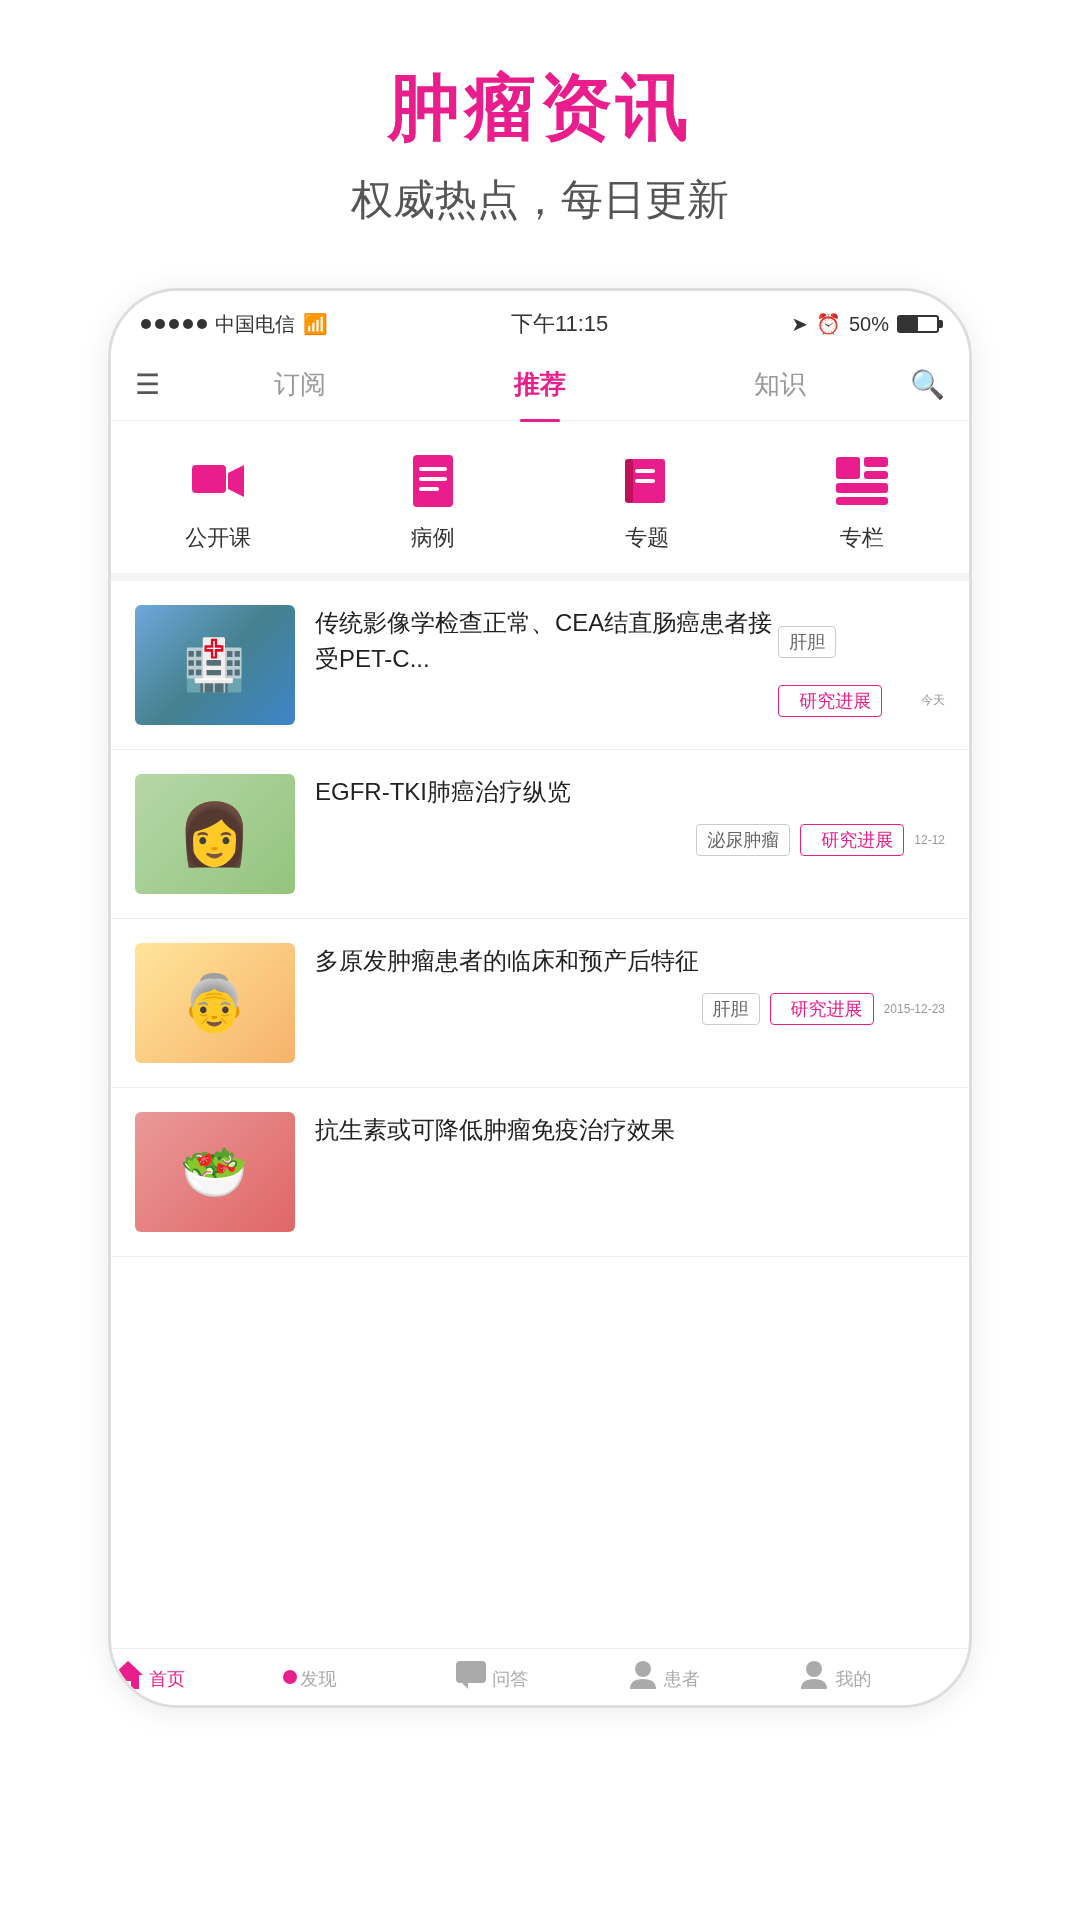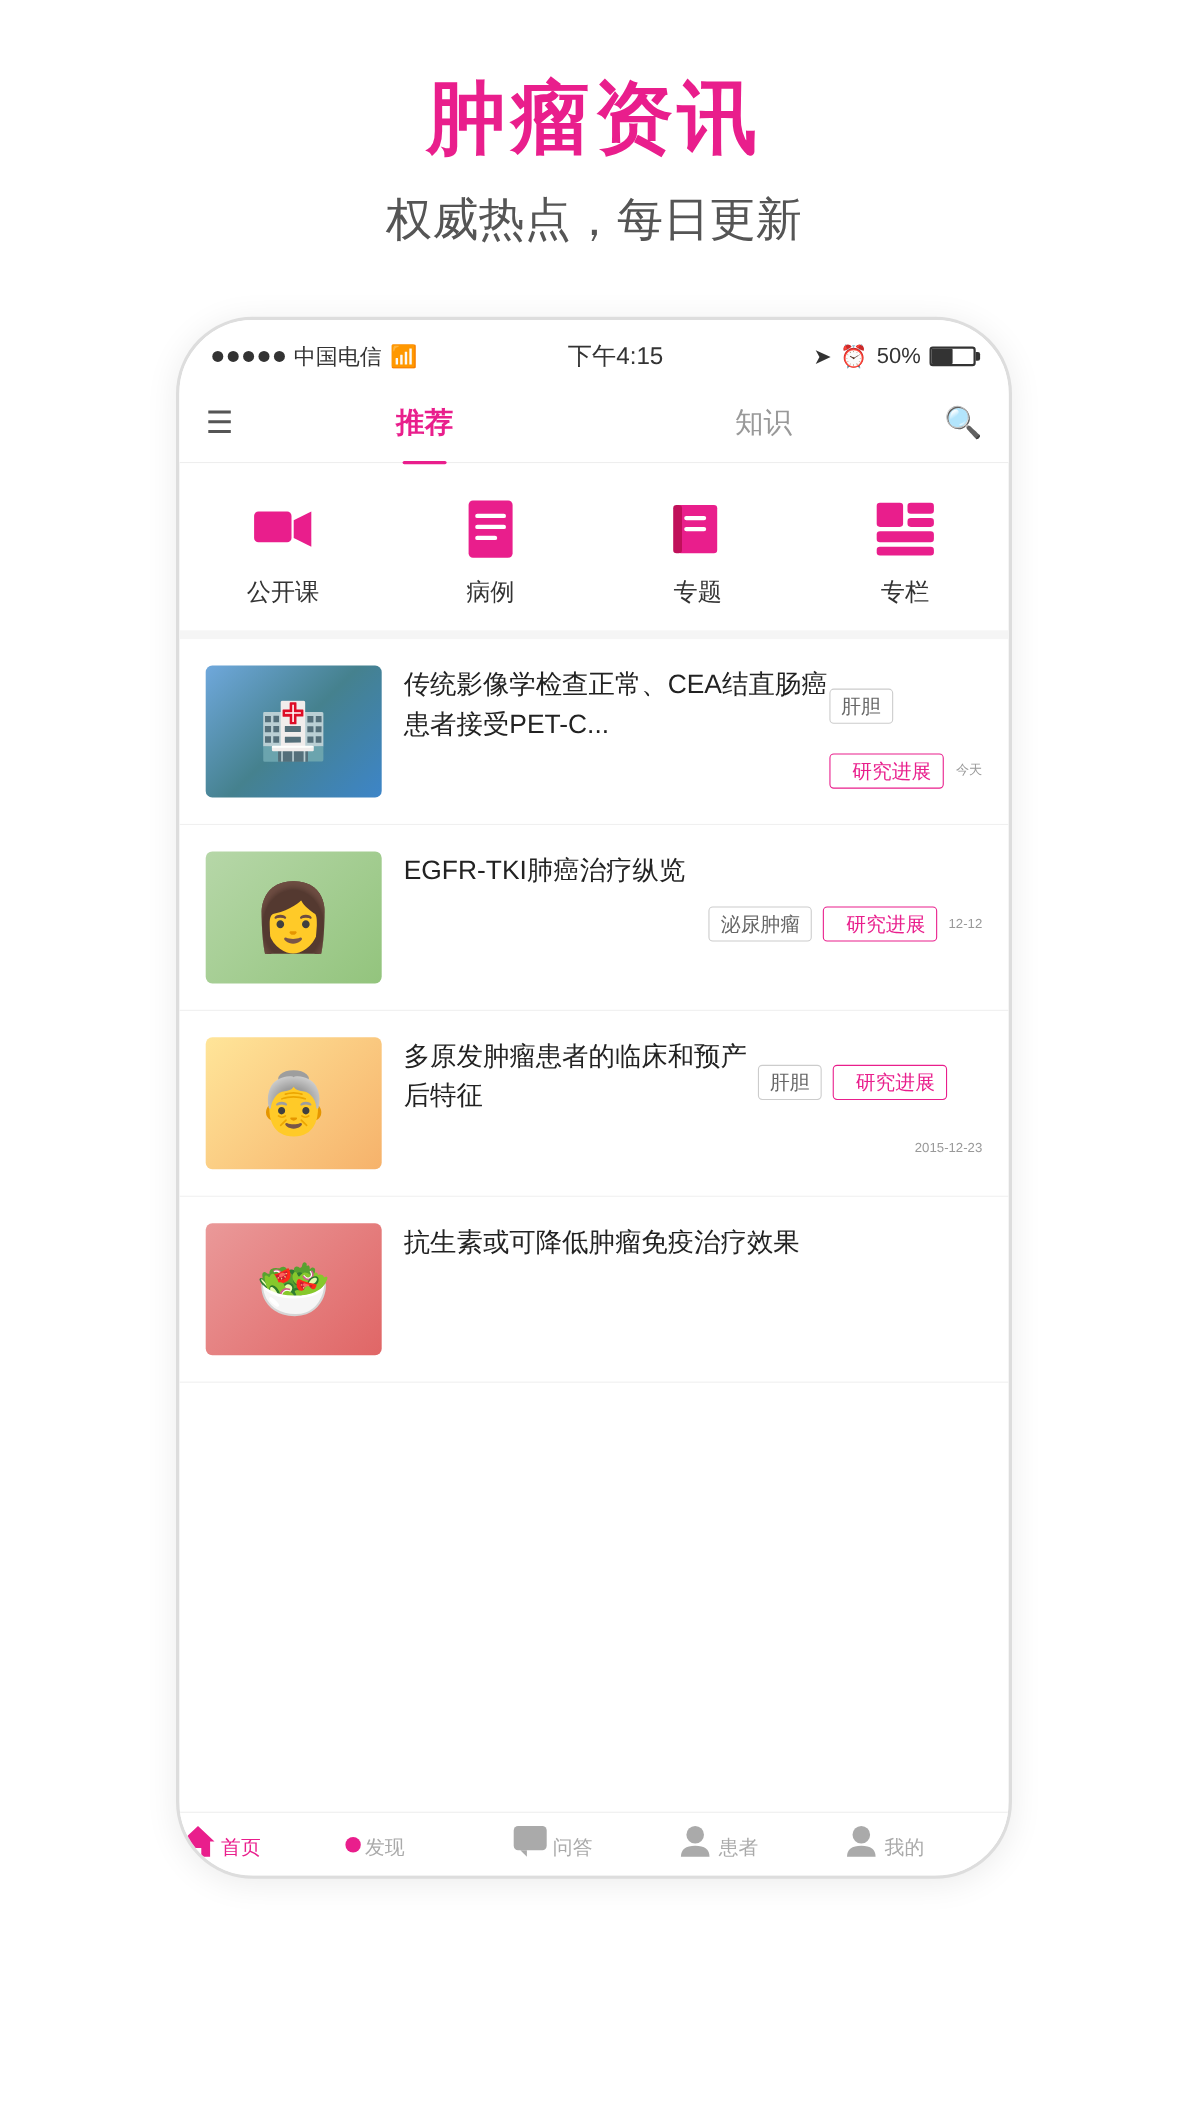--- a/index.html
+++ b/index.html
@@ -24,21 +24,21 @@
       letter-spacing: 4px;
     }
     .page-subtitle {
       font-size: 42px;
       color: #555;
       margin-top: 16px;
     }
 
     
     .phone-frame {
-      width: 760px;
+      width: 864px;
       min-height: 1420px;
       border: 3px solid #ddd;
       border-radius: 70px;
       background: #fff;
       overflow: hidden;
       margin-top: 30px;
       box-shadow: 0 4px 30px rgba(0,0,0,0.08);
       display: flex;
       flex-direction: column;
     }
@@ -241,33 +241,36 @@
       <div class="status-dots">
         <div class="status-dot"></div>
         <div class="status-dot"></div>
         <div class="status-dot"></div>
         <div class="status-dot"></div>
         <div class="status-dot"></div>
       </div>
       <span class="status-carrier">中国电信</span>
       <span class="wifi-icon">📶</span>
     </div>
-    <div class="status-center">下午4:15</div>
+    <div class="status-center">下午11:15</div>
     <div class="status-right">
       <span>➤</span>
       <span>⏰</span>
       <span>50%</span>
       <div class="battery-bar">
         <div class="battery-fill"></div>
       </div>
     </div>
   </div>
 
   <div class="nav-tabs">
     <div class="nav-menu-icon">☰</div>
+    <div class="tab-item">
+      <span>订阅</span>
+    </div>
     <div class="tab-item active">
       <span>推荐</span>
     </div>
     <div class="tab-item">
       <span>知识</span>
     </div>
     <div class="nav-search-icon">🔍</div>
   </div>
 
   <div class="categories">

